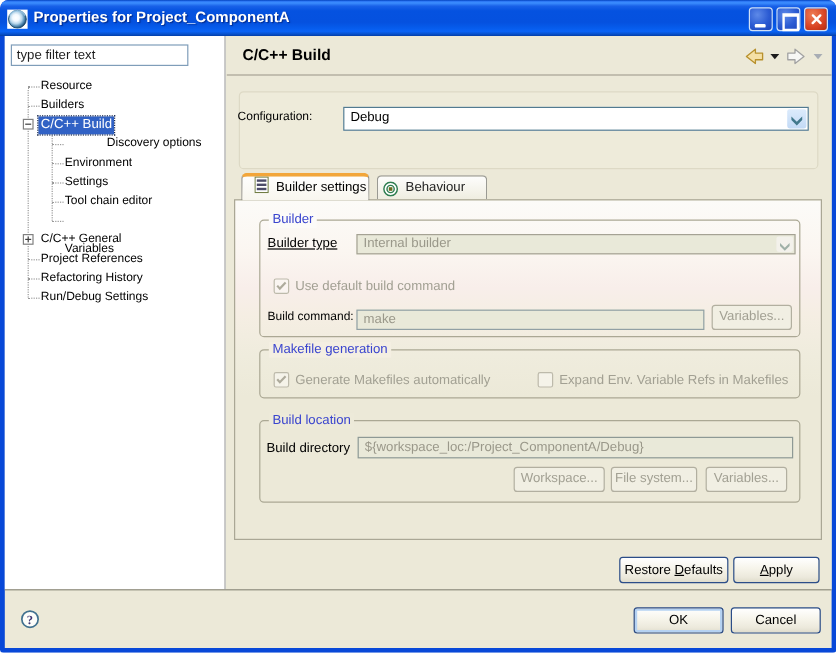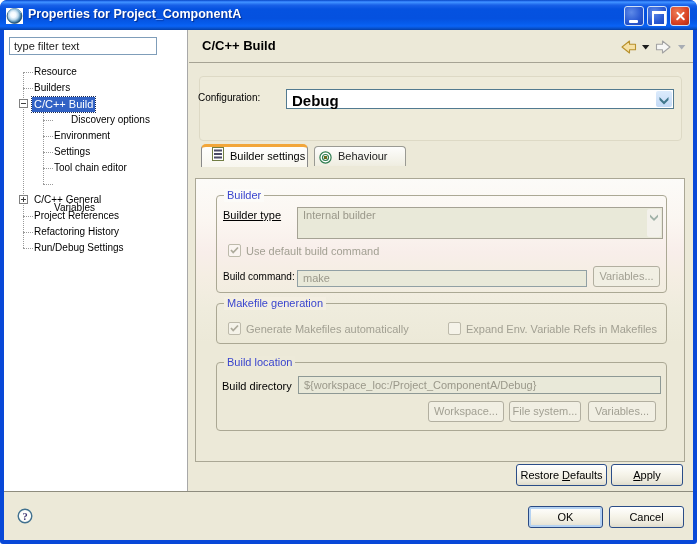--- a/index.html
+++ b/index.html
@@ -52,35 +52,34 @@
 .dotv { position:absolute; border-left:1px dotted #9a9a9a; width:0; }
 .doth { position:absolute; border-top:1px dotted #9a9a9a; height:0; }
 
 #right { position:absolute; left:185px; top:0; width:504px; height:461px; background:#ece9d8; }
 #rhead { position:absolute; left:13px; top:8px; font-size:13px; font-weight:bold; color:#000; }
 #hsep1 { position:absolute; left:0px; top:32px; width:504px; height:1px; background:#a6a394; }
 #cfgbox { position:absolute; left:10px; top:46px; width:483px; height:65px; border:1px solid #ddd9c5; border-radius:4px; background:#eeebda; }
 #cfglabel { position:absolute; left:9px; top:62px; font-size:10px; color:#000; }
 .combo { position:absolute; background:#fff; border:1px solid #527a90; }
 #cfgcombo { left:97px; top:59px; width:388px; height:20px; }
-#cfgcombo .ctext { position:absolute; left:5px; top:2px; font-size:15px; color:#000;font-weight:bold; }
+#cfgcombo .ctext { position:absolute; left:5px; top:2px; font-size:11px; color:#000; }
 .cbtn { position:absolute; right:1px; top:1px; bottom:1px; width:16px; border-radius:2px; }
 #cfgcombo .cbtn { background:linear-gradient(180deg,#dcebfc,#c3daf6); }
 
 .tab2 { position:absolute; left:125px; top:116px; width:92px; height:20px; background:linear-gradient(180deg,#fdfdfc,#efede0); border:1px solid #9a9a93; border-bottom:none; border-radius:4px 4px 0 0; }
 .tab1 { position:absolute; left:12px; top:114px; width:107px; height:23px; background:linear-gradient(180deg,#fefefd,#f8f6ee); border:1px solid #898989; border-bottom:none; border-top:3px solid #f2a63a; border-radius:5px 5px 0 0; z-index:3; }
 .tab1 span { position:absolute; left:28px; top:3px; font-size:11px; color:#000; }
 .tab2 span { position:absolute; left:23px; top:3px; font-size:11px; color:#222; }
 
 #content {
   position:absolute; left:6px; top:136px; width:490px; height:284px;
   border:1px solid #aaa795;
   background:linear-gradient(180deg, #fcfbf8 0%, #fbf6f1 15%, #f8eeea 26%, #f5eee3 34%, #efecdd 46%, #ece9d8 58%, #ece9d8 100%);
   z-index:2;
-  margin-top:12px;
 }
 .grp { position:absolute; border:1px solid #aba894; border-radius:4px; }
 .glabel { position:absolute; top:-7px; left:7px; font-size:11px; color:#3a45ce; padding:0 3px; background:transparent; line-height:13px; }
 .dlabel { font-size:11px; color:#000; position:absolute; white-space:nowrap; }
 .gray { color:#a2a093 !important; }
 .dcombo { background:#ebebdb; border:1px solid #b8b5a3; }
 .dfield { position:absolute; background:#e9e9d9; border:1px solid #a5a294; font-size:11px; color:#9a988a; line-height:15px; padding-left:5px; white-space:nowrap; overflow:hidden; }
 .cb { position:absolute; width:13px; height:13px; border:1px solid #bdbaab; border-radius:2px; background:rgba(252,250,245,.55); }
 .dbtn { position:absolute; border:1px solid #b2afa0; border-radius:3px; background:#f1efe3; font-size:11px; color:#a2a093; text-align:center; }
 .xbtn { position:absolute; border:1px solid #2b4d88; border-radius:3px; text-align:center; font-size:11px; color:#000;
@@ -126,21 +125,21 @@
       <div class="doth" style="left:39px; top:106px; width:10px;"></div>
       <div class="doth" style="left:39px; top:122px; width:10px;"></div>
       <div class="doth" style="left:39px; top:138px; width:10px;"></div>
       <div class="doth" style="left:39px; top:154px; width:10px;"></div>
       <div class="doth" style="left:19px; top:186px; width:10px;"></div>
       <div class="doth" style="left:19px; top:202px; width:10px;"></div>
       <div class="doth" style="left:19px; top:218px; width:10px;"></div>
       <div class="trow" style="left:30px; top:34px;">Resource</div>
       <div class="trow" style="left:30px; top:50px;">Builders</div>
       <div class="tsel" style="left:28px; top:66.5px;">C/C++ Build</div>
-      <div class="trow" style="left:40px; top:82px;padding-left:27px;">Discovery options</div>
+      <div class="trow" style="left:58px; top:82px;padding-left:27px;">Discovery options</div>
       <div class="trow" style="left:50px; top:98px;">Environment</div>
       <div class="trow" style="left:50px; top:114px;">Settings</div>
       <div class="trow" style="left:50px; top:130px;">Tool chain editor</div>
       <div class="trow" style="left:50px; top:146px;margin-top:24px;">Variables</div>
       <div class="trow" style="left:30px; top:162px;">C/C++ General</div>
       <div class="trow" style="left:30px; top:178px;">Project References</div>
       <div class="trow" style="left:30px; top:194px;">Refactoring History</div>
       <div class="trow" style="left:30px; top:210px;">Run/Debug Settings</div>
       <div class="expando" style="left:15px; top:69px;">
           <i></i>
@@ -187,21 +186,21 @@
           <rect x="2" y="9.5" width="8" height="2" fill="#4b4b68"></rect>
         </svg>
         <span>Builder settings</span>
       </div>
       <div id="content">
 
         <div class="grp" style="left:20px; top:16px; width:451px; height:98px;">
           <span class="glabel" style="background:#fcfbf8;">Builder</span>
         </div>
         <div class="dlabel" style="left:27px; top:30px;text-decoration:underline;">Builder type</div>
-        <div class="dfield dcombo" style="left:101px; top:28px; width:366px; height:32px;">Internal builder
+        <div class="dfield dcombo" style="left:101px; top:28px; width:366px; height:17px;">Internal builder
           <div class="cbtn" style="background:#f3f1eb; width:14px;">
             <svg width="14" height="16" viewBox="0 0 14 16" style="position:absolute;left:0;top:0;">
               <path d="M3 5.5 L7 9.5 L11 5.5 L11 8 L7 12 L3 8 Z" fill="#9fb0a7"></path>
             </svg>
           </div>
         </div>
         <div class="cb" style="left:32px; top:65px;">
           <svg width="11" height="11" viewBox="0 0 11 11" style="position:absolute;left:0;top:0;">
             <path d="M2 5 L4.2 7.5 L9 2.5" fill="none" stroke="#aeab9c" stroke-width="1.8"></path>
           </svg>

